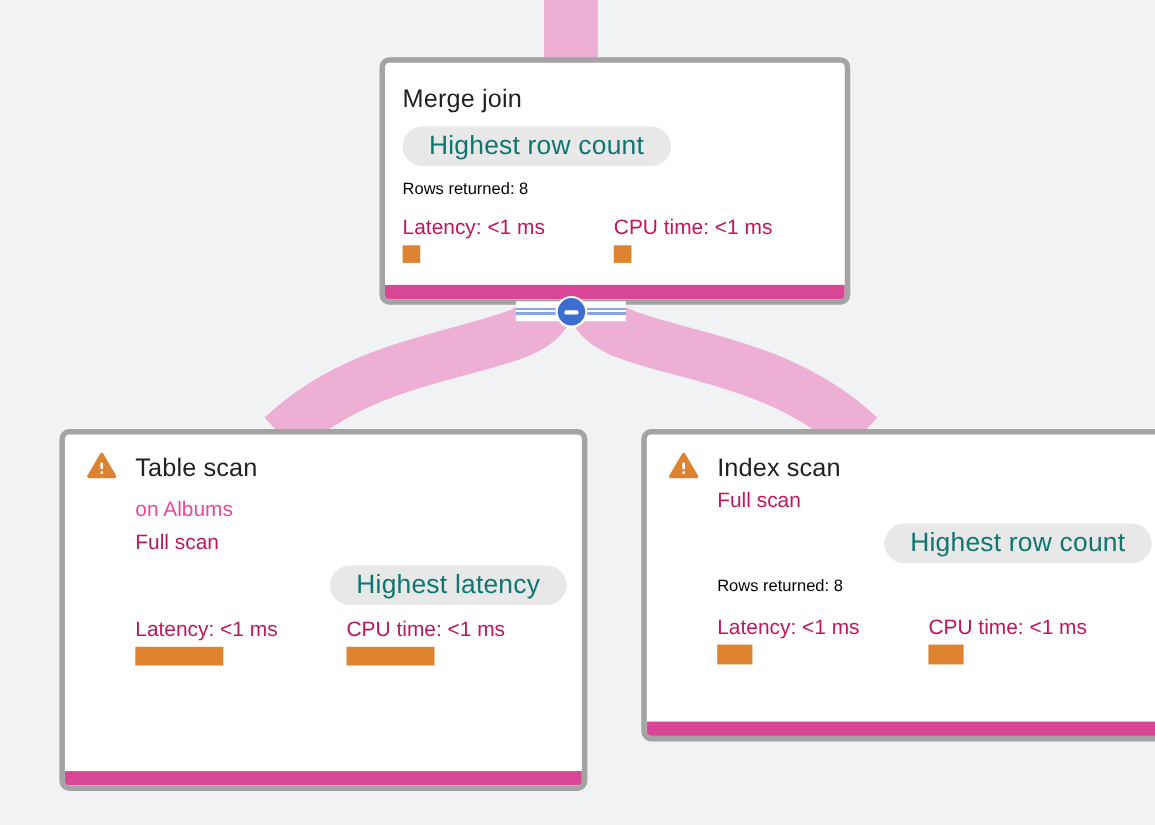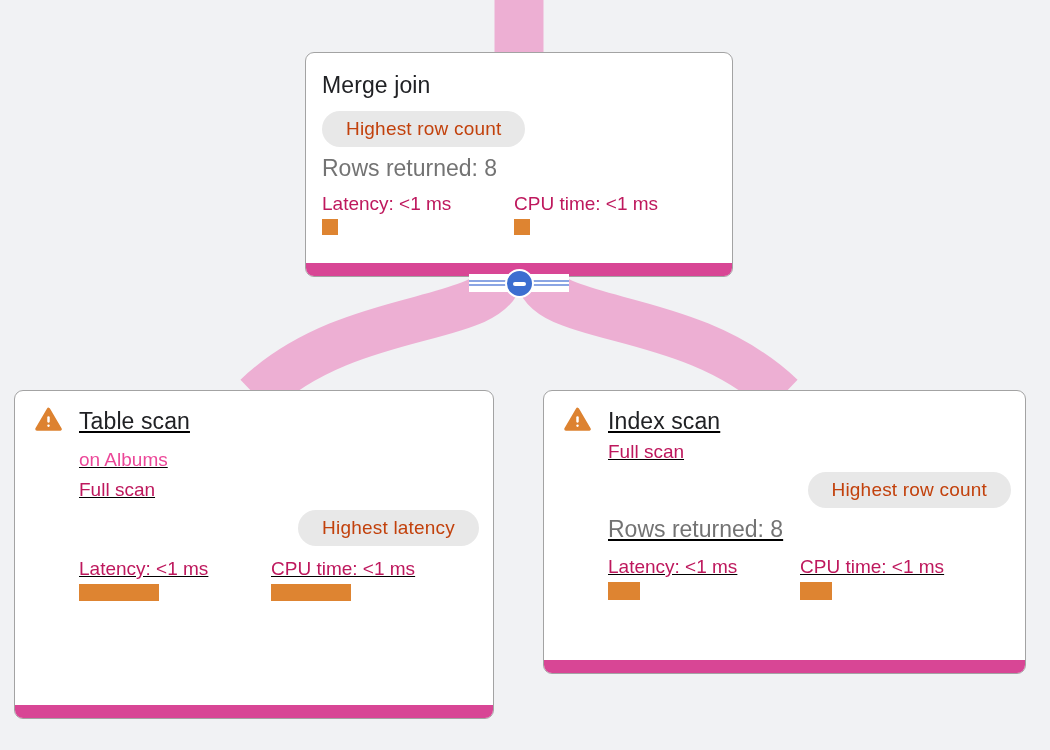--- a/index.html
+++ b/index.html
@@ -17,39 +17,40 @@
   }
   #edges {
     position: absolute;
     left: 0; top: 0;
     width: 1050px; height: 750px;
     z-index: 0;
   }
   .card {
     position: absolute;
     background: #ffffff;
-    border: 1px solid #a3a3a3;
+    border: 5px solid #a3a3a3;
     border-radius: 9px;
     overflow: hidden;
     z-index: 1;
+    margin-left: 40px;
   }
   .card-merge { left: 305px; top: 52px;  width: 428px; height: 225px; }
   .card-table { left: 14px;  top: 390px; width: 480px; height: 329px; }
   .card-index { left: 543px; top: 390px; width: 483px; height: 284px; }
 
   .accent {
     position: absolute;
     left: 0; right: 0; bottom: 0;
     height: 13px;
     background: #d84695;
   }
   .card-body { position: relative; height: 100%; }
   .card-merge .card-body { padding: 18px 16px 0 16px; }
   .card-table .card-body,
-  .card-index .card-body { padding: 16px 14px 0 64px; text-decoration: underline; }
+  .card-index .card-body { padding: 16px 14px 0 64px; }
 
   .warning-icon {
     position: absolute;
     left: 20px; top: 16px;
     width: 27px; height: 25px;
   }
   .card-title {
     font-size: 23px;
     line-height: 28px;
     font-weight: 500;
@@ -67,33 +68,33 @@
     font-size: 19px;
     line-height: 26px;
     color: #be185d;
   }
   .chip-row { margin-top: 6px; }
   .card-merge .chip-row { margin-top: 12px; }
   .card-table .chip-row.first, .card-index .chip-row.first { margin-top: 7px; text-align: right; }
   .chip {
     display: inline-block;
     background: #e8e8e8;
-    color: #c2410c;
-    font-size: 19px;
+    color: #0f766e;
+    font-size: 24px;
     line-height: 23px;
     font-weight: 500;
     padding: 6px 24px 7px 24px;
     border-radius: 18px;
     letter-spacing: 0.2px;
   }
   .rows-line {
     margin-top: 8px;
-    font-size: 23px;
-    line-height: 26px;
-    color: #737373;
+    font-size: 15px;
+    line-height: 26px;
+    color: #000000;
   }
   .card-table .rows-line { margin-top: 6px; }
   .metrics {
     display: flex;
     margin-top: 10px;
   }
   .card-index .metrics { margin-top: 12px; }
   .metric { width: 192px; flex: 0 0 192px; }
   .metric-label {
     font-size: 19px;

